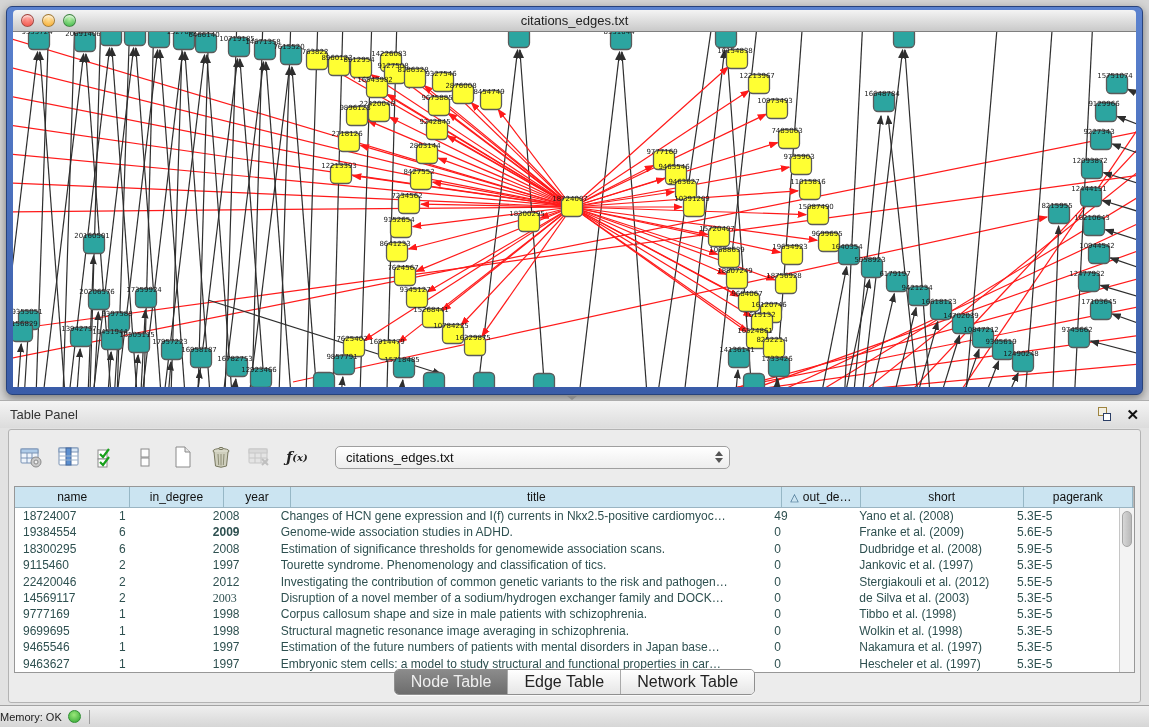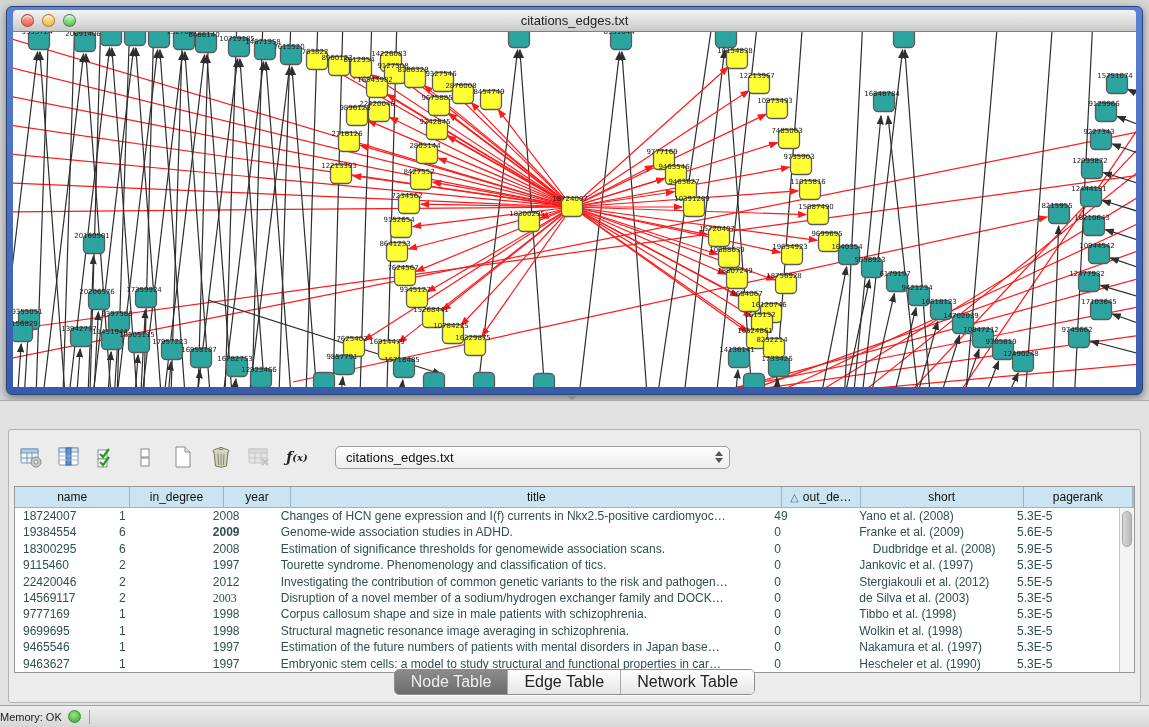--- a/index.html
+++ b/index.html
@@ -708,20 +708,29 @@
           <g>
             <rect x="730.5" y="341.5" width="21" height="19" rx="4.5" fill="#2ca5a0" stroke="#5a5a5a" stroke-width="1.3"></rect>
           </g>
         </svg>
       </div>
   </div>
 
   <div class="splitter-handle"></div>
 
   <div class="table-panel">
+    <div class="tp-header">
+      <span>Table Panel</span>
+      <span class="spacer"></span>
+      <span class="float-icon">
+          <span class="sq1"></span>
+          <span class="sq2"></span>
+        </span>
+      <span class="close-icon">✕</span>
+    </div>
 
     <div class="tp-body">
       <div class="toolbar">
         <span class="tb-icon">
           <svg width="24" height="24">
               <rect x="2" y="4" width="17" height="14" rx="1" fill="#eef4fb" stroke="#7a93b5"></rect>
               <rect x="2" y="4" width="17" height="4" fill="#aecbe8" stroke="#7a93b5"></rect>
               <line x1="8" y1="8" x2="8" y2="18" stroke="#7a93b5"></line>
               <line x1="13" y1="8" x2="13" y2="18" stroke="#7a93b5"></line>
               <line x1="2" y1="13" x2="19" y2="13" stroke="#7a93b5"></line>
@@ -833,21 +842,21 @@
                 <div class="td c-out_degree" style="width: 79px;">0</div>
                 <div class="td c-short" style="width: 164px;">Franke et al. (2009)</div>
                 <div class="td c-pagerank" style="width: 110px;">5.6E-5</div>
               </div>
               <div class="tr">
                 <div class="td c-name" style="width: 96px;">18300295</div>
                 <div class="td c-in_degree" style="width: 94px;">6</div>
                 <div class="td c-year" style="width: 68px;">2008</div>
                 <div class="td c-title" style="width: 494px;">Estimation of significance thresholds for genomewide association scans.</div>
                 <div class="td c-out_degree" style="width: 79px;">0</div>
-                <div class="td c-short" style="width: 164px; text-align: center;">Dudbridge et al. (2008)</div>
+                <div class="td c-short" style="width: 164px;">Dudbridge et al. (2008)</div>
                 <div class="td c-pagerank" style="width: 110px;">5.9E-5</div>
               </div>
               <div class="tr">
                 <div class="td c-name" style="width: 96px;">9115460</div>
                 <div class="td c-in_degree" style="width: 94px;">2</div>
                 <div class="td c-year" style="width: 68px;">1997</div>
                 <div class="td c-title" style="width: 494px;">Tourette syndrome. Phenomenology and classification of tics.</div>
                 <div class="td c-out_degree" style="width: 79px;">0</div>
                 <div class="td c-short" style="width: 164px;">Jankovic et al. (1997)</div>
                 <div class="td c-pagerank" style="width: 110px;">5.3E-5</div>
@@ -896,21 +905,21 @@
                 <div class="td c-out_degree" style="width: 79px;">0</div>
                 <div class="td c-short" style="width: 164px;">Nakamura et al. (1997)</div>
                 <div class="td c-pagerank" style="width: 110px;">5.3E-5</div>
               </div>
               <div class="tr">
                 <div class="td c-name" style="width: 96px;">9463627</div>
                 <div class="td c-in_degree" style="width: 94px;">1</div>
                 <div class="td c-year" style="width: 68px;">1997</div>
                 <div class="td c-title" style="width: 494px;">Embryonic stem cells: a model to study structural and functional properties in car…</div>
                 <div class="td c-out_degree" style="width: 79px;">0</div>
-                <div class="td c-short" style="width: 164px;">Hescheler et al. (1990)</div>
+                <div class="td c-short" style="width: 164px;">Hescheler et al. (1997)</div>
                 <div class="td c-pagerank" style="width: 110px;">5.3E-5</div>
               </div>
             </div>
           <div class="vscroll">
             <div class="vthumb"></div>
           </div>
         </div>
       </div>
 
       <div class="tabs">

